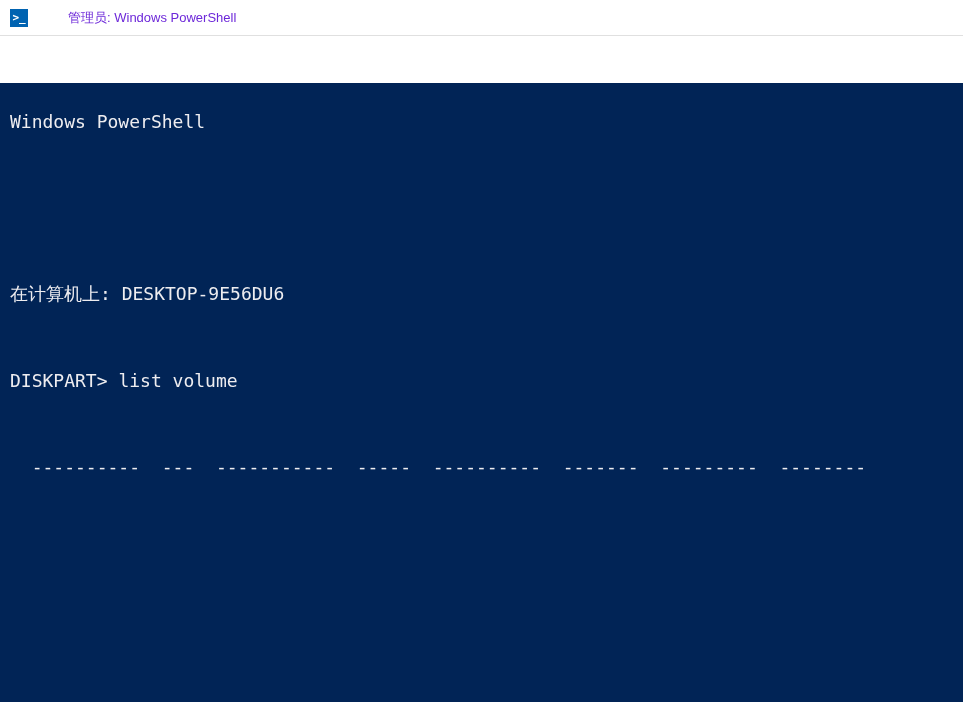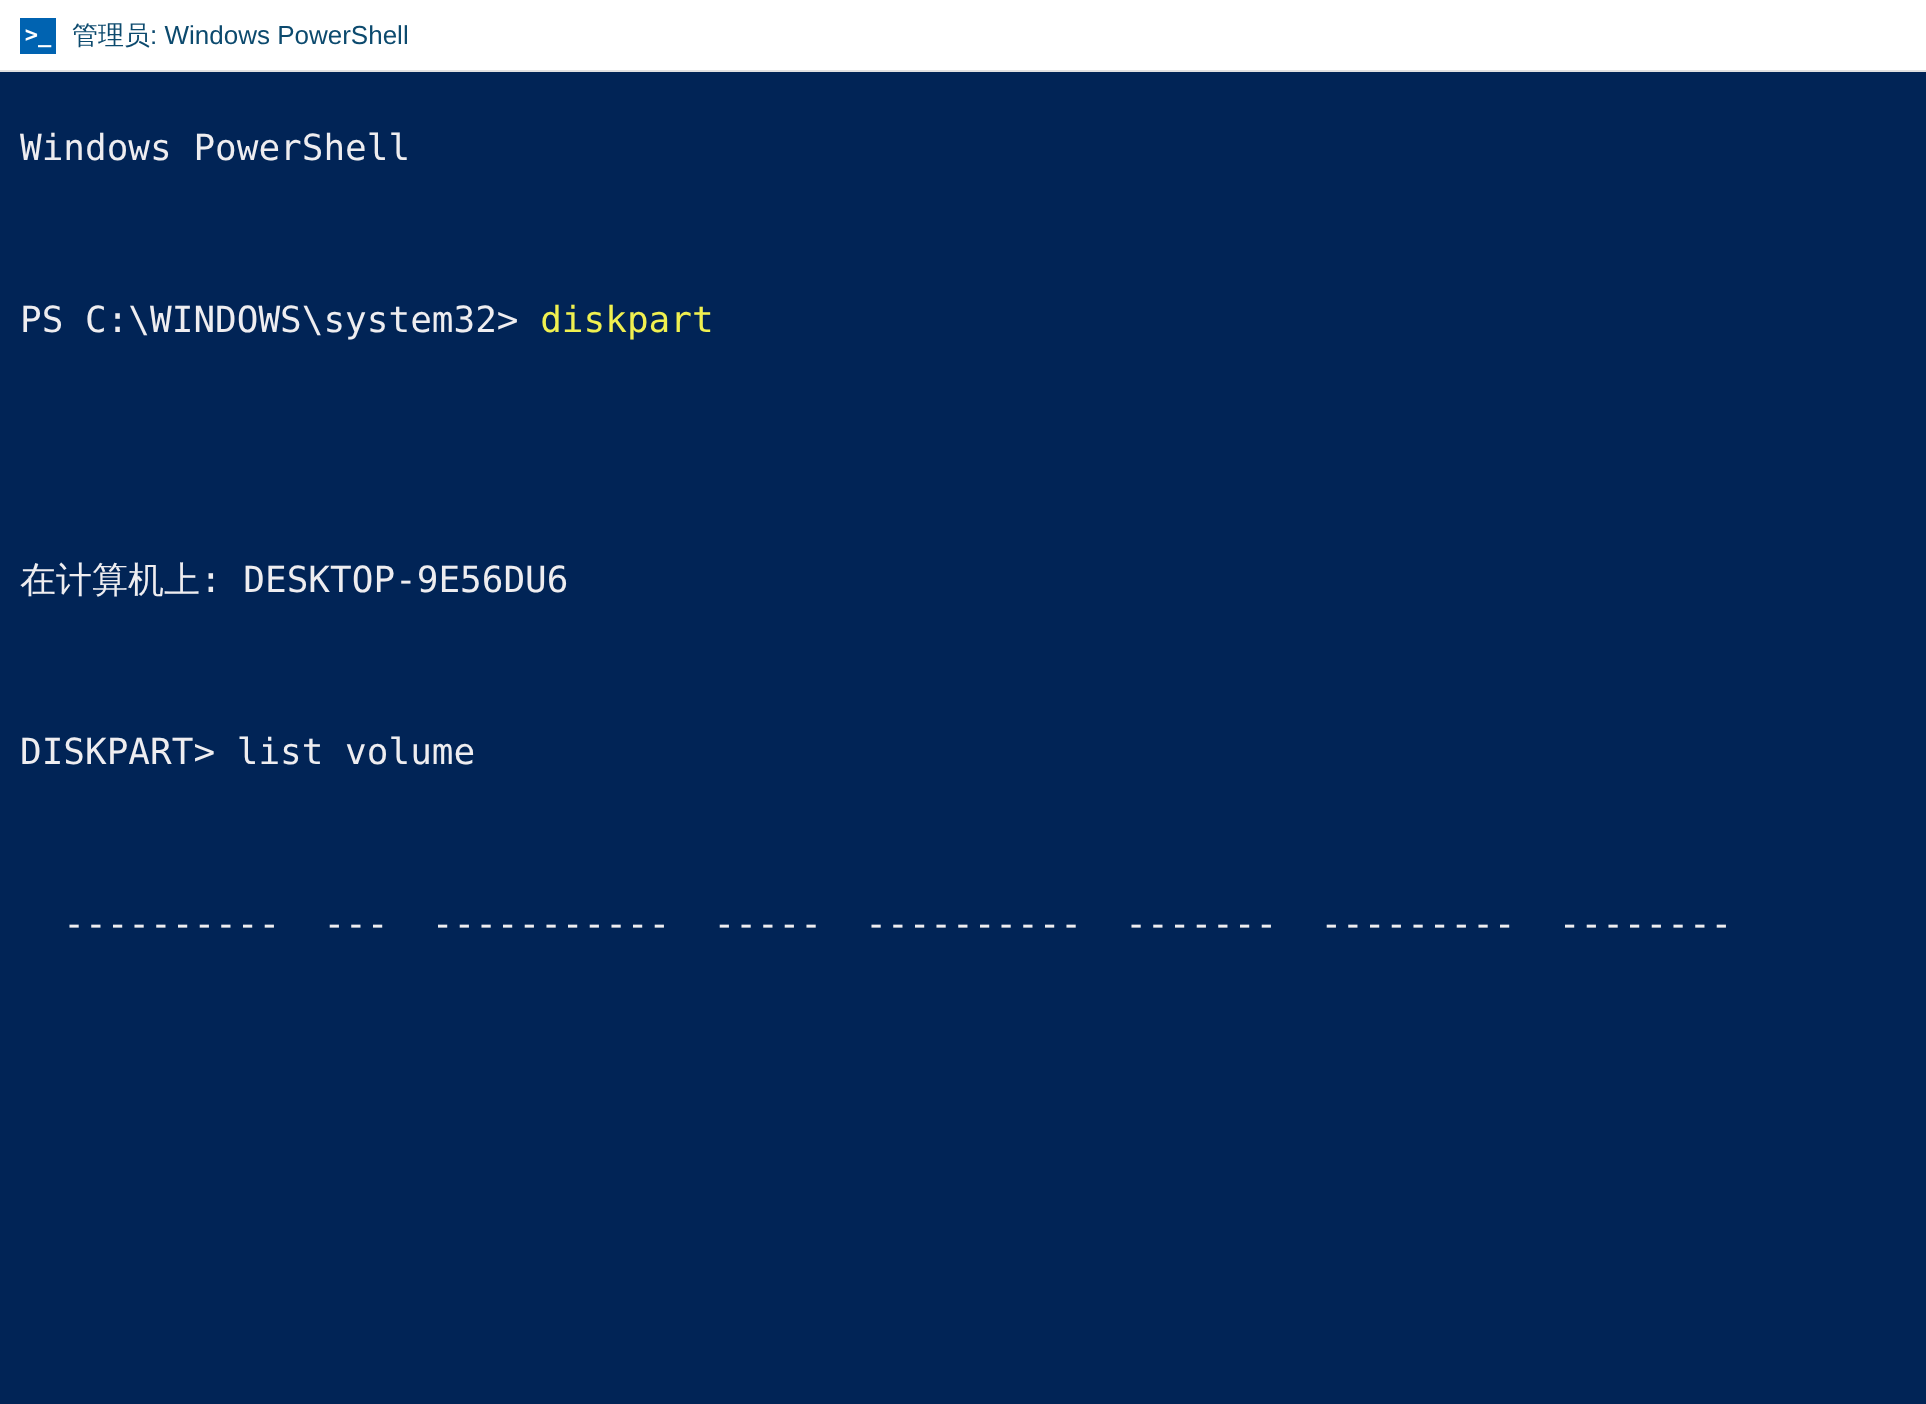--- a/index.html
+++ b/index.html
@@ -32,49 +32,50 @@
       display: flex;
       align-items: center;
       justify-content: center;
       font-size: 11px;
       font-weight: bold;
       margin-right: 8px;
       font-family: Consolas, monospace;
     }
     .titlebar-text {
       font-size: 13px;
-      color: #0c4a6e;
+      color: #6d28d9;
+      margin-left: 32px;
     }
     .terminal {
       flex: 1;
       background: #012456;
       color: #eeedf0;
       font-family: "NSimSun", "SimSun", Consolas, monospace;
       font-size: 18px;
       padding: 6px 10px;
       line-height: 1.2;
       white-space: pre;
       overflow: hidden;
+      margin-top: 47px;
     }
     .line { white-space: pre; }
     .prompt-white { color: #eeedf0; }
     .cmd-yellow { color: #f0f050; }
   </style>
 </head>
 <body>
 
 <div class="window">
   <div class="titlebar">
     <div class="app-icon">&gt;_</div>
     <div class="titlebar-text">管理员: Windows PowerShell</div>
   </div>
   <div class="terminal">
 <div class="line">Windows PowerShell</div>
 <div class="line"> </div>
-<div class="line"><span class="prompt-white">PS C:\WINDOWS\system32&gt; </span><span class="cmd-yellow">diskpart</span></div>
 <div class="line"> </div>
 <div class="line"> </div>
 <div class="line">在计算机上: DESKTOP-9E56DU6</div>
 <div class="line"> </div>
 <div class="line"><span>DISKPART&gt; </span><span>list volume</span></div>
 <div class="line"> </div>
 <div class="line">  ----------  ---  -----------  -----  ----------  -------  ---------  --------</div>
 
 
 

